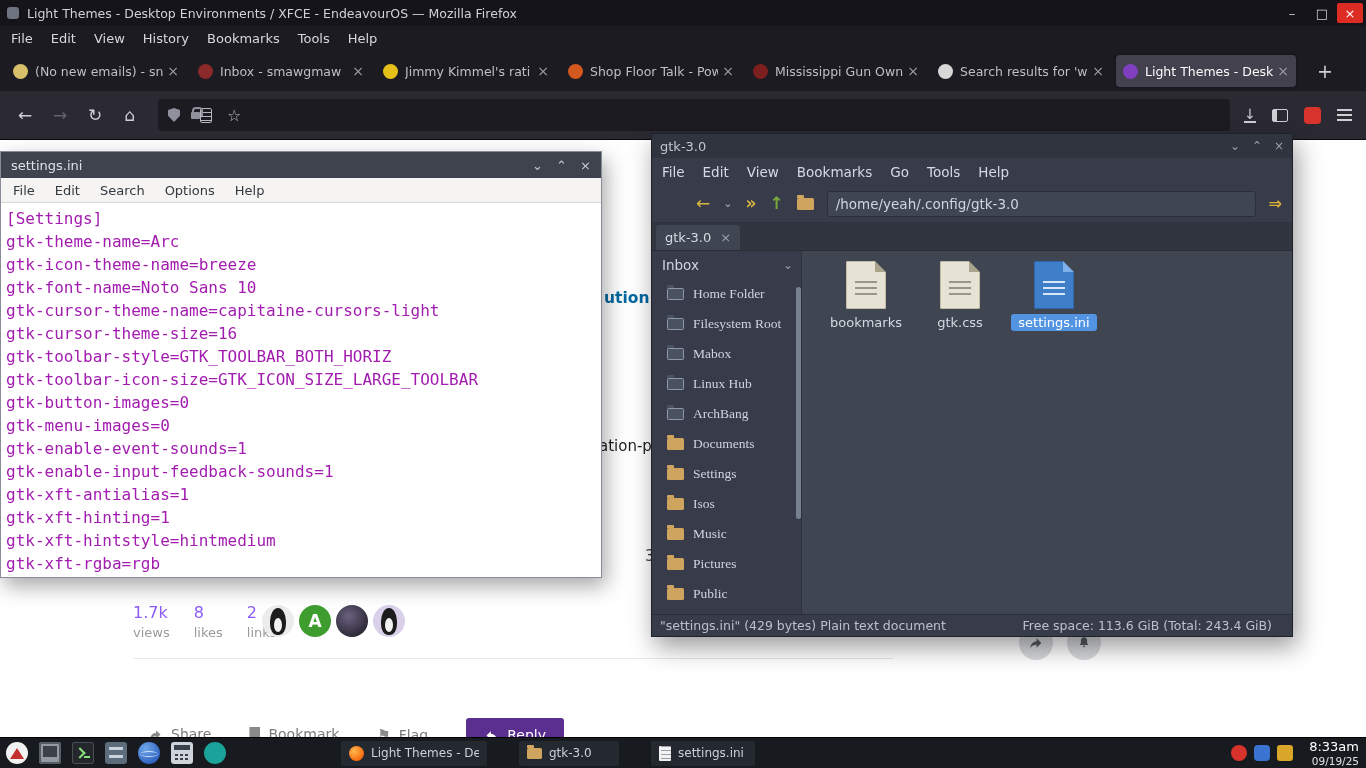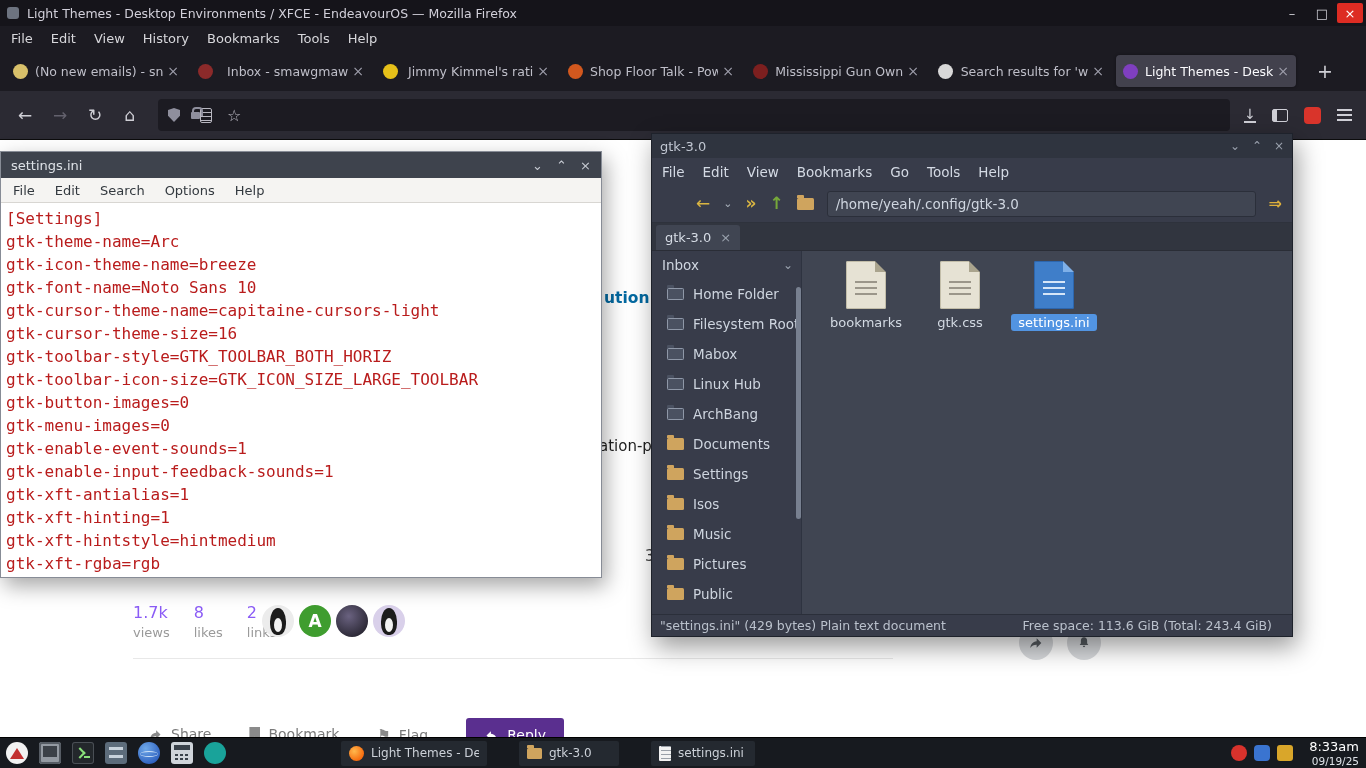--- a/index.html
+++ b/index.html
@@ -10,21 +10,21 @@
   .ff-titlebar { position:absolute; left:0; top:0; width:1366px; height:26px; background:#15141a; display:flex; align-items:center; }
   .ff-badge { width:12px; height:12px; border-radius:3px; background:#6d7380; margin:0 8px 0 7px; }
   .ff-title { font-size:12.5px; color:#d2d0da; }
   .winctl { margin-left:auto; display:flex; align-items:center; height:100%; }
   .wbtn { width:30px; height:100%; display:flex; align-items:center; justify-content:center; color:#cfcfd6; font-size:13px; cursor:default; }
   .wbtn.close { width:26px; height:20px; background:#dd2c23; color:#fff; border-radius:2px; margin-right:3px; }
 
   .ff-menubar { position:absolute; left:0; top:26px; width:1366px; height:25px; background:#1c1b22; display:flex; align-items:center; padding-left:2px; }
   .ff-menu-item { color:#d7d7db; font-size:13px; padding:0 9px; height:100%; display:flex; align-items:center; }
 
-  .ff-tabbar { position:absolute; left:0; top:51px; width:1366px; height:40px; background:#1c1b22; display:flex; align-items:center; padding-left:6px;text-align:right; }
+  .ff-tabbar { position:absolute; left:0; top:51px; width:1366px; height:40px; background:#1c1b22; display:flex; align-items:center; padding-left:6px; }
   .tab { width:180px; height:32px; margin-right:5px; display:flex; align-items:center; padding:0 7px; border-radius:4px; color:#bfbfc9; font-size:12.5px; flex:none; }
   .tab.active { background:#42414d; color:#fbfbfe; box-shadow:0 0 3px rgba(0,0,0,.4); }
   .favicon { width:15px; height:15px; border-radius:50%; flex:none; margin-right:7px; }
   .fv0{background:#d8c06a}.fv1{background:#8b2a2a}.fv2{background:#e6c019}.fv3{background:#d2581e}.fv4{background:#7c1f1f}.fv5{background:#d8d8d8}.fv6{background:#7f3fbf}
   .tab-label { flex:1; overflow:hidden; white-space:nowrap; }
   .tab-close { color:#9d9daa; font-size:14px; margin-left:4px; }
   .newtab { color:#cfcfd6; font-size:19px; margin-left:8px; padding:0 8px; }
 
   .ff-navbar { position:absolute; left:0; top:91px; width:1366px; height:49px; background:#2b2a33; border-bottom:1px solid #0c0c0d; display:flex; align-items:center; padding:0 12px; }
   .nav-btn { color:#cfcfd6; font-size:17px; width:26px; text-align:center; margin-right:9px; flex:none; }
@@ -72,21 +72,21 @@
   .rb-bell { left:1067px; top:486px; }
 
   
   .editor-win { position:absolute; left:0; top:151px; width:602px; height:427px; background:#fff; border:1px solid #878c96; z-index:30; box-shadow:4px 8px 20px rgba(0,0,0,.35); display:flex; flex-direction:column; }
   .ed-titlebar { height:26px; background:#3e434d; display:flex; align-items:center; padding:0 10px; flex:none; }
   .ed-title { color:#dde1e6; font-size:13px; }
   .ed-ctl { margin-left:auto; display:flex; gap:13px; }
   .ed-ctl span { color:#c6cad2; font-size:13px; width:11px; text-align:center; }
   .ed-menubar { height:25px; background:#f5f4f2; border-bottom:1px solid #d8d6d2; display:flex; align-items:center; padding-left:2px; flex:none; }
   .ed-menu-item { color:#33393f; font-size:13px; padding:0 10px; }
-  .ed-text { flex:1; background:#fff; padding:4px 0 0 5px; font-family:"DejaVu Sans Mono", monospace; font-size:16px; line-height:23px; color:#b91c1c; white-space:pre; overflow:hidden; }
+  .ed-text { flex:1; background:#fff; padding:4px 0 0 5px; font-family:"DejaVu Sans Mono", monospace; font-size:16px; line-height:23px; color:#a21caf; white-space:pre; overflow:hidden; }
 
   
   .fm-win { position:absolute; left:651px; top:133px; width:642px; height:504px; background:#383c4a; border:1px solid #1e222b; z-index:20; box-shadow:4px 10px 24px rgba(0,0,0,.4); display:flex; flex-direction:column; }
   .fm-titlebar { height:24px; background:#2f343f; display:flex; align-items:center; padding:0 8px; flex:none; }
   .fm-title { color:#c0c6d1; font-size:13px; }
   .fm-ctl { margin-left:auto; display:flex; gap:12px; }
   .fm-ctl span { color:#9aa1ad; font-size:12px; width:10px; text-align:center; }
   .fm-menubar { height:27px; background:#383c4a; display:flex; align-items:center; padding-left:1px; flex:none; }
   .fm-menu-item { color:#d4dae4; font-size:13.5px; padding:0 9px; }
   .fm-toolbar { height:38px; background:#383c4a; border-bottom:1px solid #2e323c; display:flex; align-items:center; padding:0 10px 0 44px; gap:13px; flex:none; }
@@ -98,21 +98,21 @@
   .tb-folder { width:18px; height:13px; }
   .fm-path { flex:1; height:26px; background:#404552; border:1px solid #2b2f3a; border-radius:3px; color:#cfd6e0; font-size:13.5px; line-height:24px; padding:0 8px; white-space:nowrap; overflow:hidden; }
   .t-go { color:#dcae3c; font-size:16px; font-weight:bold; }
   .fm-tabbar { height:28px; background:#31353f; border-bottom:1px solid #2a2d36; display:flex; align-items:flex-end; padding-left:4px; flex:none; }
   .fm-tab { height:25px; background:#404552; border-radius:3px 3px 0 0; display:flex; align-items:center; padding:0 9px; gap:9px; color:#d6dce5; font-size:13px; }
   .fm-tab-close { color:#9aa2ae; font-size:13px; }
   .fm-body { flex:1; display:flex; min-height:0; }
   .fm-sidebar { width:150px; background:#383c4a; border-right:1px solid #2e3340; position:relative; overflow:hidden; flex:none; }
   .places-header { height:28px; display:flex; align-items:center; padding:0 8px 0 10px; color:#cfd6e0; font-size:13.5px; }
   .places-caret { margin-left:auto; color:#9aa2ae; font-size:12px; }
-  .place { height:30px; display:flex; align-items:center; padding-left:15px; color:#ced5df; font-size:13.5px; white-space:nowrap; }
+  .place { height:30px; display:flex; align-items:center; padding-left:15px; color:#ced5df; font-size:13.5px; white-space:nowrap;font-family:Liberation Serif, serif; }
   .place-label { margin-left:9px; }
   .folder { width:17px; height:12px; border-radius:1.5px; position:relative; flex:none; }
   .folder::before { content:""; position:absolute; top:-3px; left:0; width:7px; height:3px; border-radius:1px 1px 0 0; background:inherit; }
   .folder-beige { background:#cfa45e; }
   .folder-dark { background:#4a5161; outline:1px solid #8f98a8; outline-offset:-1px; }
   .fm-scroll { position:absolute; left:144px; top:36px; width:5px; height:232px; background:#788090; border-radius:3px; }
   .fm-files { flex:1; background:#404552; display:flex; align-items:flex-start; padding:10px 0 0 17px; }
   .file-item { width:94px; display:flex; flex-direction:column; align-items:center; flex:none; }
   .doc-icon { width:40px; height:48px; background:#e6e2d4; border-radius:2px; position:relative; box-shadow:inset 0 0 0 1px #c2bda9; }
   .doc-icon::before { content:""; position:absolute; top:0; right:0; border-top:11px solid #404552; border-left:11px solid #aba globalThis; border-left:11px solid #aaa48e; }

